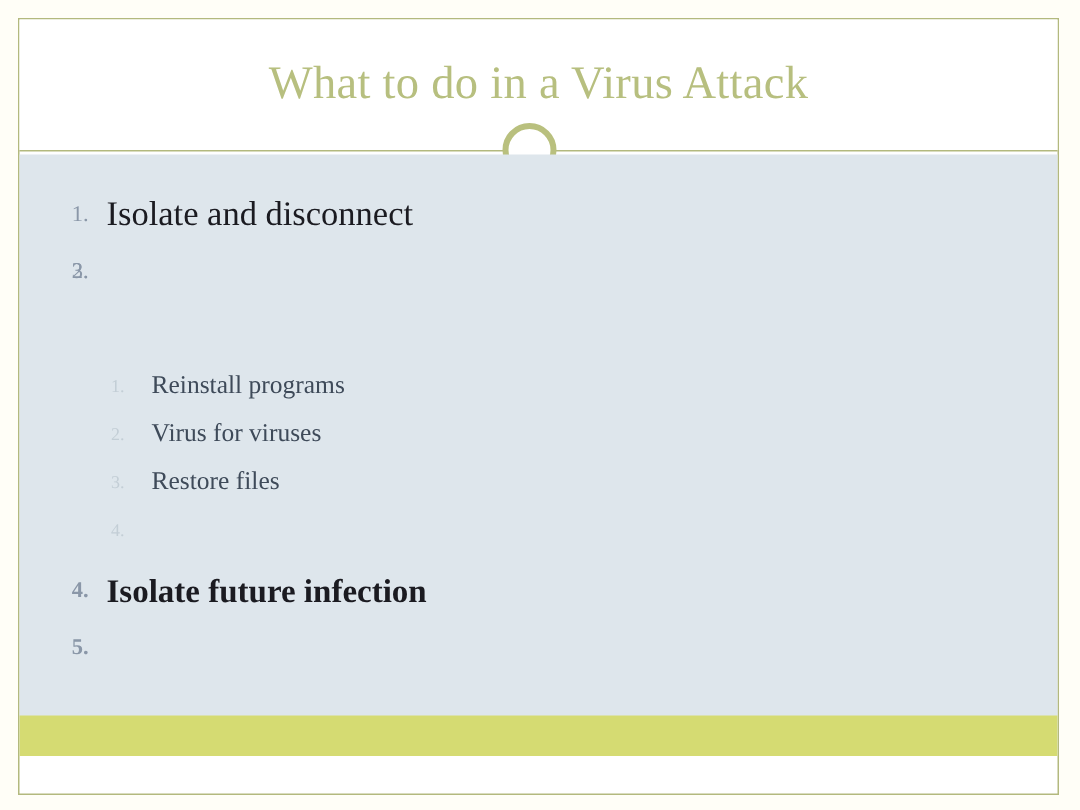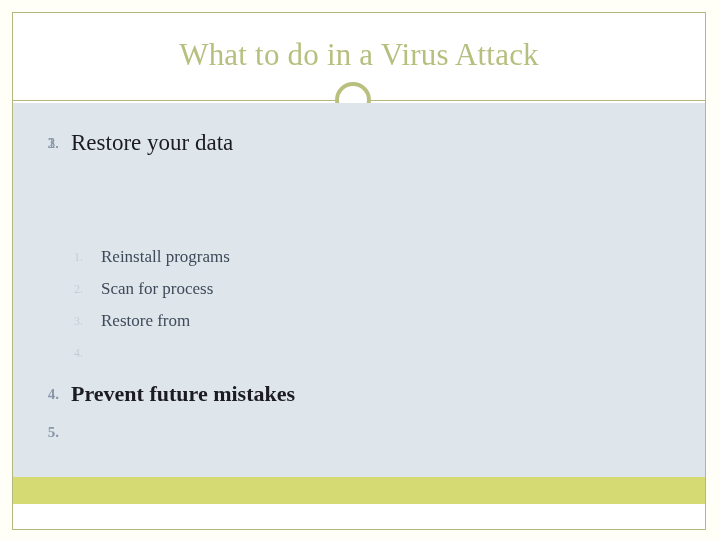--- a/index.html
+++ b/index.html
@@ -162,52 +162,52 @@
   </div>
 
   <div id="divider-rule"></div>
   <div id="divider-circle"></div>
 
   <div id="content-body">
 
     <ol class="lvl1" id="list-top">
       <li class="item-lvl1">
         <span class="num">1.</span>
+        <span class="txt">Isolate and disconnect</span>
       </li>
       <li class="item-lvl1">
         <span class="num">2.</span>
       </li>
       <li class="item-lvl1">
         <span class="num">3.</span>
-        <span class="txt">Restore your data</span>
       </li>
     </ol>
 
     <ol class="lvl2" id="sublist">
       <li class="item-lvl2">
         <span class="num">1.</span>
         <span class="txt">Reinstall programs</span>
       </li>
       <li class="item-lvl2">
         <span class="num">2.</span>
-        <span class="txt">Scan for process</span>
+        <span class="txt">Virus for viruses</span>
       </li>
       <li class="item-lvl2">
         <span class="num">3.</span>
-        <span class="txt">Restore from</span>
+        <span class="txt">Restore files</span>
       </li>
       <li class="item-lvl2">
         <span class="num">4.</span>
       </li>
     </ol>
 
     <ol class="lvl1" id="list-bottom">
       <li class="item-lvl1 strong">
         <span class="num">4.</span>
-        <span class="txt">Prevent future mistakes</span>
+        <span class="txt">Isolate future infection</span>
       </li>
       <li class="item-lvl1 strong">
         <span class="num">5.</span>
       </li>
     </ol>
 
     <div id="footer-band"></div>
   </div>
 
 </div>

